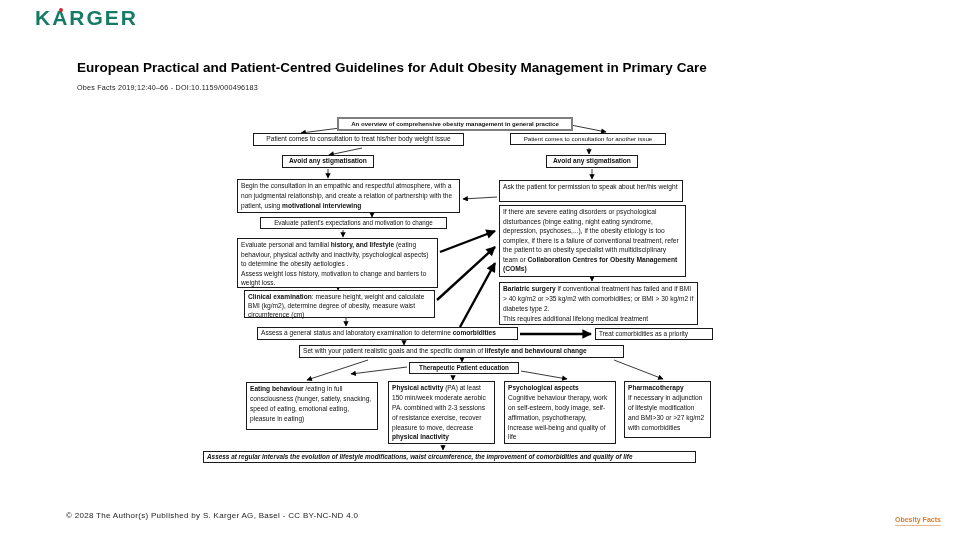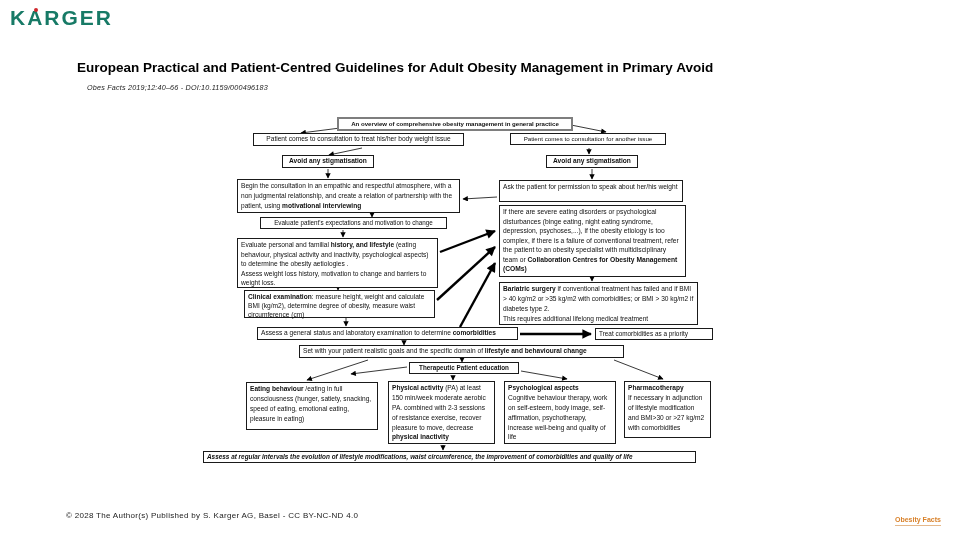--- a/index.html
+++ b/index.html
@@ -1,26 +1,26 @@
 <!DOCTYPE html>
 <html><head>
 <meta charset="utf-8">
 <style>
   html,body{margin:0;padding:0}
   body{
     width:960px;height:540px;position:relative;background:#fff;overflow:hidden;
     font-family:"Liberation Sans",sans-serif;color:#111;
   }
   
-  .logo{position:absolute;left:10px;top:6px;font-size:21px;font-weight:bold;
+  .logo{position:absolute;left:35px;top:6px;font-size:21px;font-weight:bold;
         letter-spacing:2px;color:#177a66;}
   .logo-dot{position:absolute;left:24px;top:2px;width:4px;height:4px;border-radius:50%;
         background:#d0282e;}
   .page-title{position:absolute;left:77px;top:60px;font-size:13.5px;font-weight:bold;color:#000;}
-  .citation{position:absolute;left:87px;top:83px;font-size:7.2px;color:#222;letter-spacing:.2px;font-style:italic;}
+  .citation{position:absolute;left:77px;top:83px;font-size:7.2px;color:#222;letter-spacing:.2px;}
   
   svg.wires{position:absolute;left:0;top:0;z-index:1;pointer-events:none;}
   .box{position:absolute;z-index:2;background:#fff;border:1px solid #1a1a1a;
        box-sizing:border-box;padding:1px 3px;font-size:6.6px;line-height:1.32;color:#101010;}
   .c{text-align:center}
   .b15{border-width:1.5px}
   .b2{border-width:2px}
   .gray{border-color:#7e7e7e}
   .bold{font-weight:bold}
   .blk{display:block}
@@ -30,21 +30,21 @@
   .journal{position:absolute;left:895px;top:516px;font-size:7px;font-weight:bold;color:#d9822b;
            border-bottom:1px solid #e5b98c;padding-bottom:2px;}
 </style>
 </head>
 <body>
 
 <div class="logo">
   <span>KARGER</span>
   <span class="logo-dot"></span>
 </div>
-<div class="page-title">European Practical and Patient-Centred Guidelines for Adult Obesity Management in Primary Avoid</div>
+<div class="page-title">European Practical and Patient-Centred Guidelines for Adult Obesity Management in Primary Care</div>
 <div class="citation">Obes Facts 2019;12:40–66 -  DOI:10.1159/000496183</div>
 
 <svg class="wires" width="960" height="540">
   <defs>
     <marker id="ah" viewBox="0 0 10 10" refX="9" refY="5" markerWidth="7" markerHeight="6" orient="auto-start-reverse">
       <path d="M0,0 L10,5 L0,10 z" fill="#000"></path>
     </marker>
     <marker id="ahT" viewBox="0 0 10 10" refX="9" refY="5" markerWidth="4.6" markerHeight="4" orient="auto-start-reverse">
       <path d="M0,0 L10,5 L0,10 z" fill="#000"></path>
     </marker>

